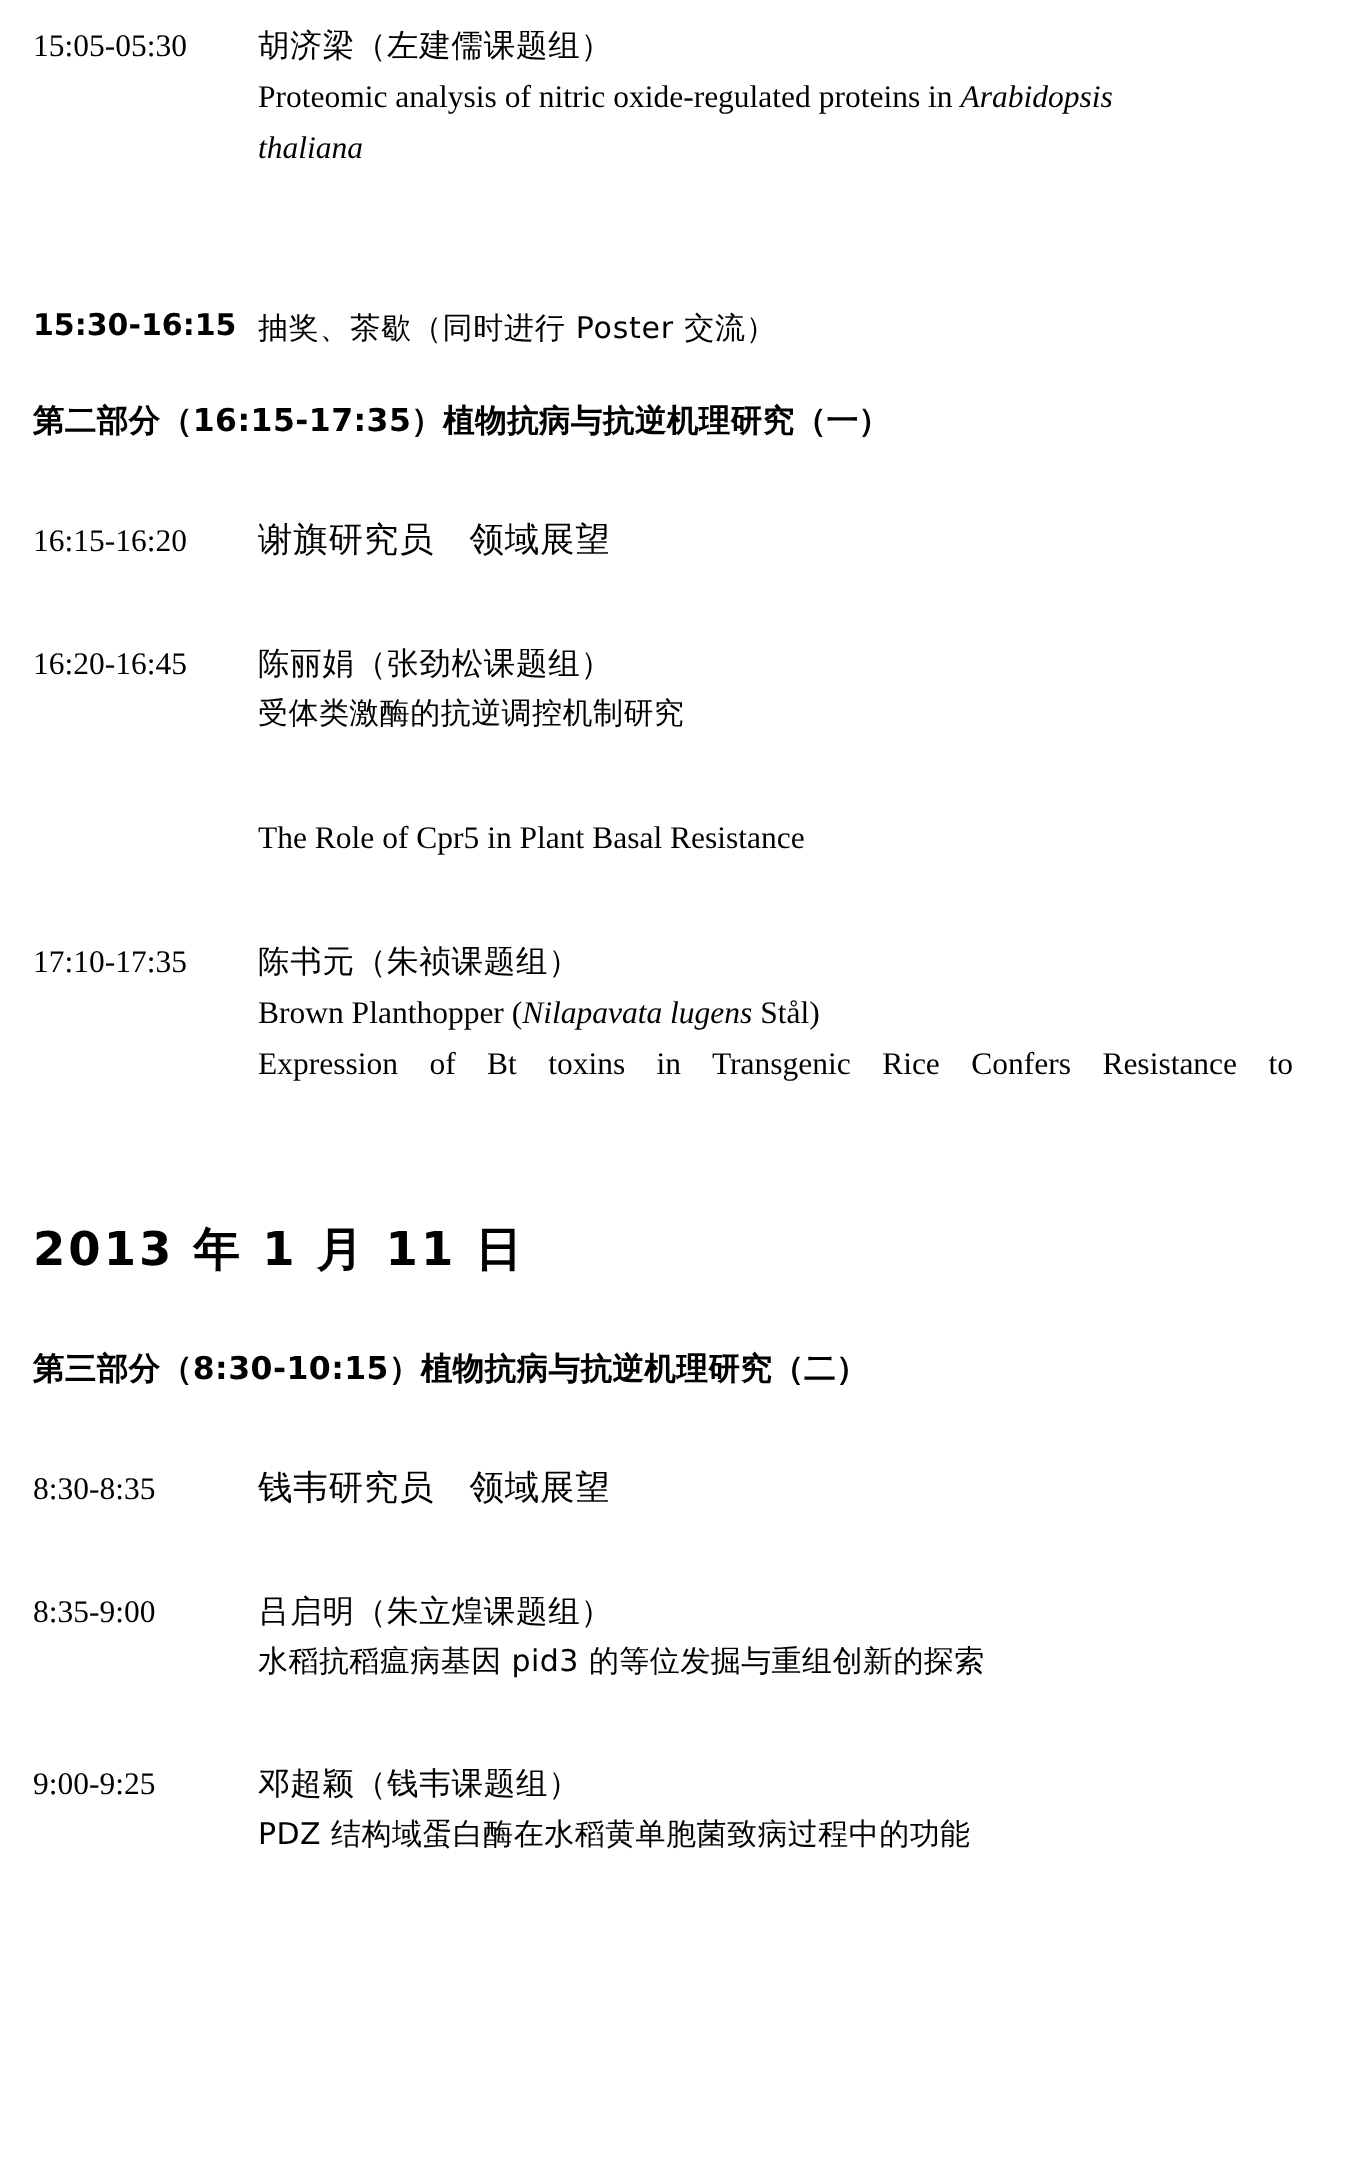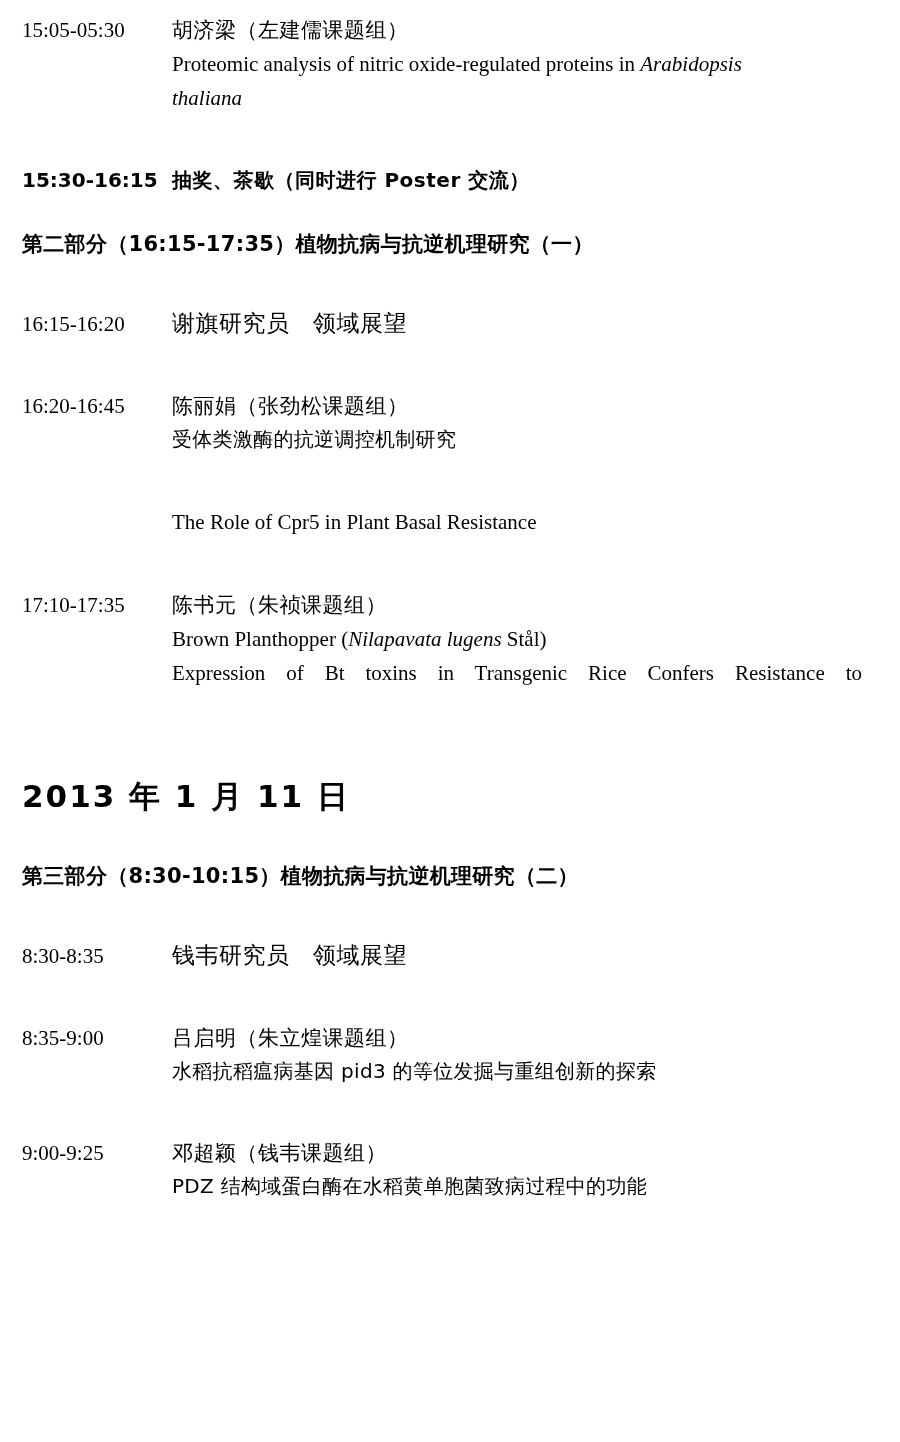--- a/index.html
+++ b/index.html
@@ -63,33 +63,34 @@
   }
   .title-line .it {
     font-style: italic;
   }
   .gap-md { height: 34px; }
   .gap-lg { height: 50px; }
 
   
   .bold-row {
     display: flex;
-    align-items: center;
-    font-weight: bold;
+    align-items: flex-end;
+    font-weight: bold;
+    margin-top: 36px;
   }
   .bold-row .time {
     font-family: "DejaVu Sans", sans-serif;
     font-size: 20px;
     font-weight: bold;
     width: 150px;
   }
   .bold-row .btext {
     font-family: "DejaVu Sans", sans-serif;
     font-size: 20px;
-    font-weight: bold;
+    font-weight: normal;
     letter-spacing: 0.5px;
   }
 
   .section-head {
     font-family: "DejaVu Sans", sans-serif;
     font-size: 21px;
     font-weight: bold;
     letter-spacing: 0.3px;
   }
 

